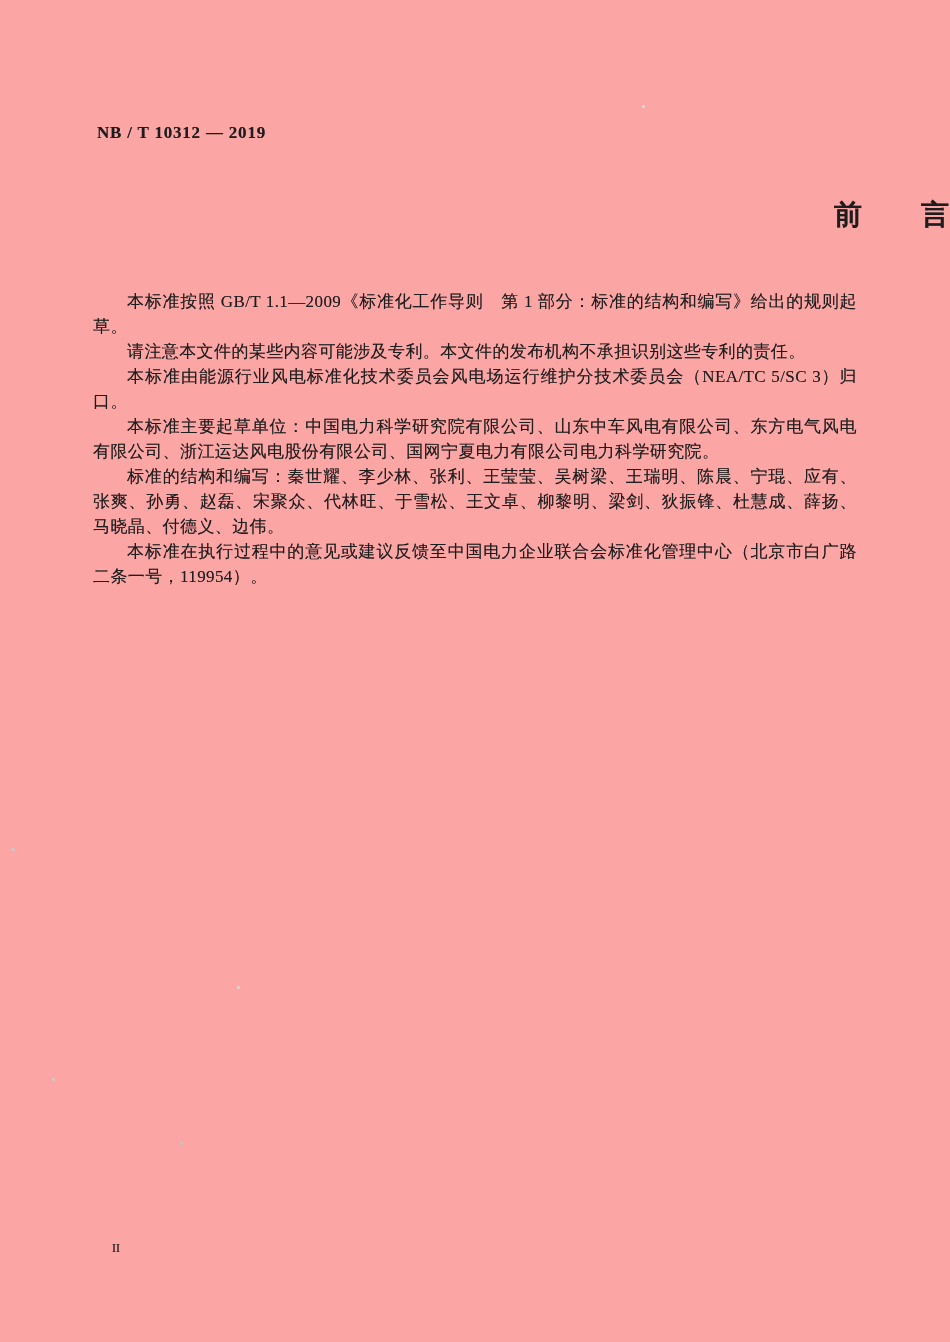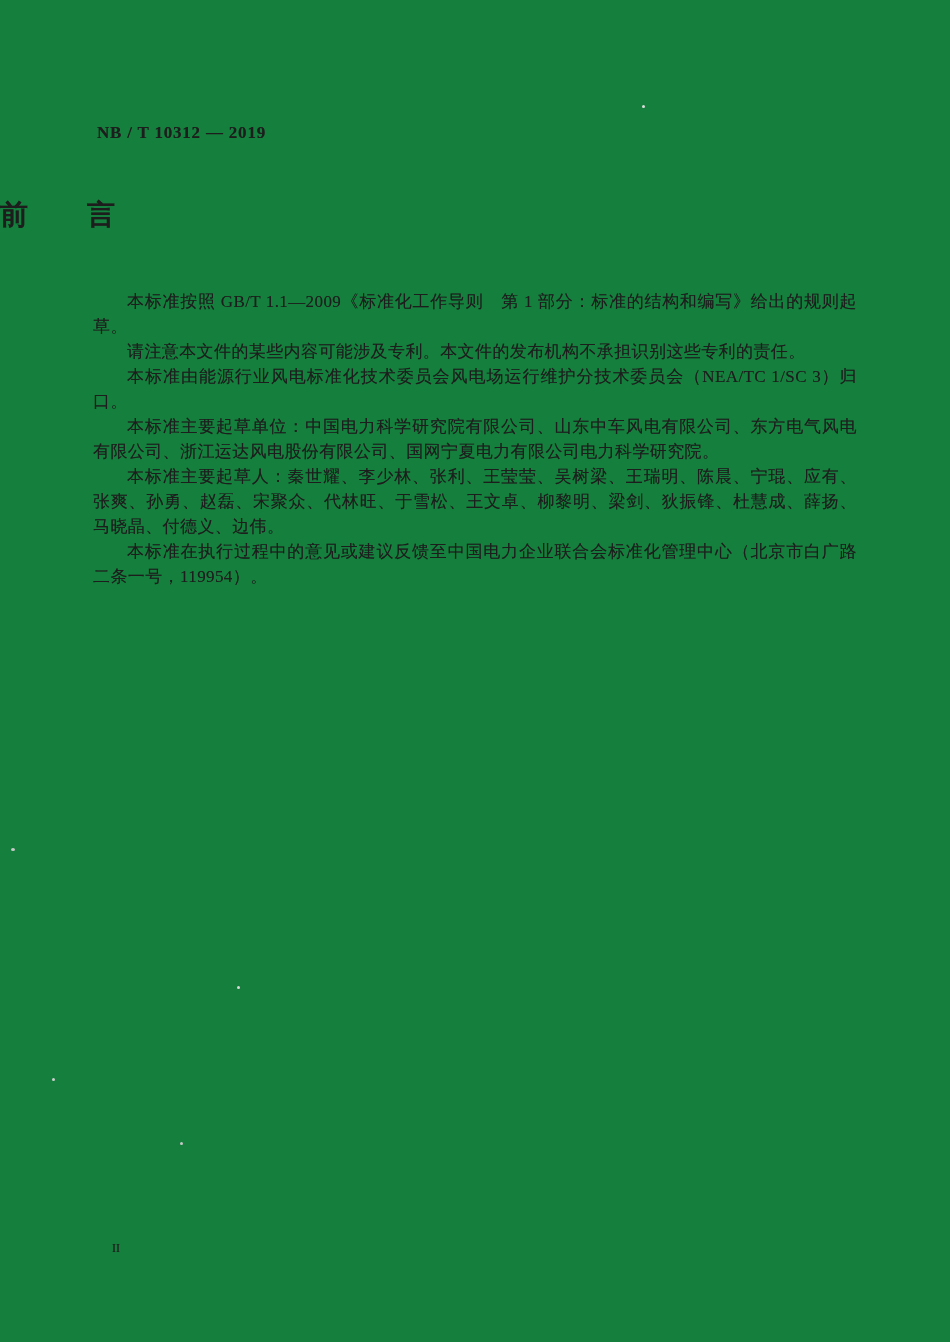--- a/index.html
+++ b/index.html
@@ -4,42 +4,42 @@
 <style>
   html, body {
     margin: 0;
     padding: 0;
     background: #ffffff;
   }
   .page {
     position: relative;
     width: 950px;
     height: 1342px;
-    background: #15803d;
+    background: #fca5a5;
     overflow: hidden;
     color: #1d1d1d;
     font-family: "Liberation Serif", serif;
   }
   .doc-number {
     position: absolute;
     left: 97px;
     top: 123px;
     font-weight: bold;
     font-size: 17px;
     letter-spacing: 0.8px;
     white-space: nowrap;
     text-shadow: 0 0 0.5px rgba(30,30,30,0.55);
   }
   .doc-title {
     position: absolute;
     left: 0;
     right: 0;
     top: 196px;
     margin: 0;
-    text-align: left;
+    text-align: right;
     font-size: 28px;
     font-weight: 700;
     letter-spacing: 1px;
     text-shadow: 0 0 0.5px rgba(30,30,30,0.55);
   }
   .content {
     position: absolute;
     left: 93px;
     top: 289px;
     width: 764px;
@@ -76,23 +76,23 @@
 
 <div class="page">
 
   <div class="doc-number">NB / T 10312 — 2019</div>
 
   <h1 class="doc-title">前　　言</h1>
 
   <div class="content">
     <p>本标准按照 GB/T 1.1—2009《标准化工作导则　第 1 部分：标准的结构和编写》给出的规则起草。</p>
     <p>请注意本文件的某些内容可能涉及专利。本文件的发布机构不承担识别这些专利的责任。</p>
-    <p>本标准由能源行业风电标准化技术委员会风电场运行维护分技术委员会（NEA/TC 1/SC 3）归口。</p>
+    <p>本标准由能源行业风电标准化技术委员会风电场运行维护分技术委员会（NEA/TC 5/SC 3）归口。</p>
     <p>本标准主要起草单位：中国电力科学研究院有限公司、山东中车风电有限公司、东方电气风电有限公司、浙江运达风电股份有限公司、国网宁夏电力有限公司电力科学研究院。</p>
-    <p>本标准主要起草人：秦世耀、李少林、张利、王莹莹、吴树梁、王瑞明、陈晨、宁琨、应有、张爽、孙勇、赵磊、宋聚众、代林旺、于雪松、王文卓、柳黎明、梁剑、狄振锋、杜慧成、薛扬、马晓晶、付德义、边伟。</p>
+    <p>标准的结构和编写：秦世耀、李少林、张利、王莹莹、吴树梁、王瑞明、陈晨、宁琨、应有、张爽、孙勇、赵磊、宋聚众、代林旺、于雪松、王文卓、柳黎明、梁剑、狄振锋、杜慧成、薛扬、马晓晶、付德义、边伟。</p>
     <p>本标准在执行过程中的意见或建议反馈至中国电力企业联合会标准化管理中心（北京市白广路二条一号，119954）。</p>
   </div>
 
   <div class="page-number">II</div>
 
   <div class="speck s1"></div>
   <div class="speck s2"></div>
   <div class="speck s3"></div>
   <div class="speck s4"></div>
   <div class="speck s5"></div>

